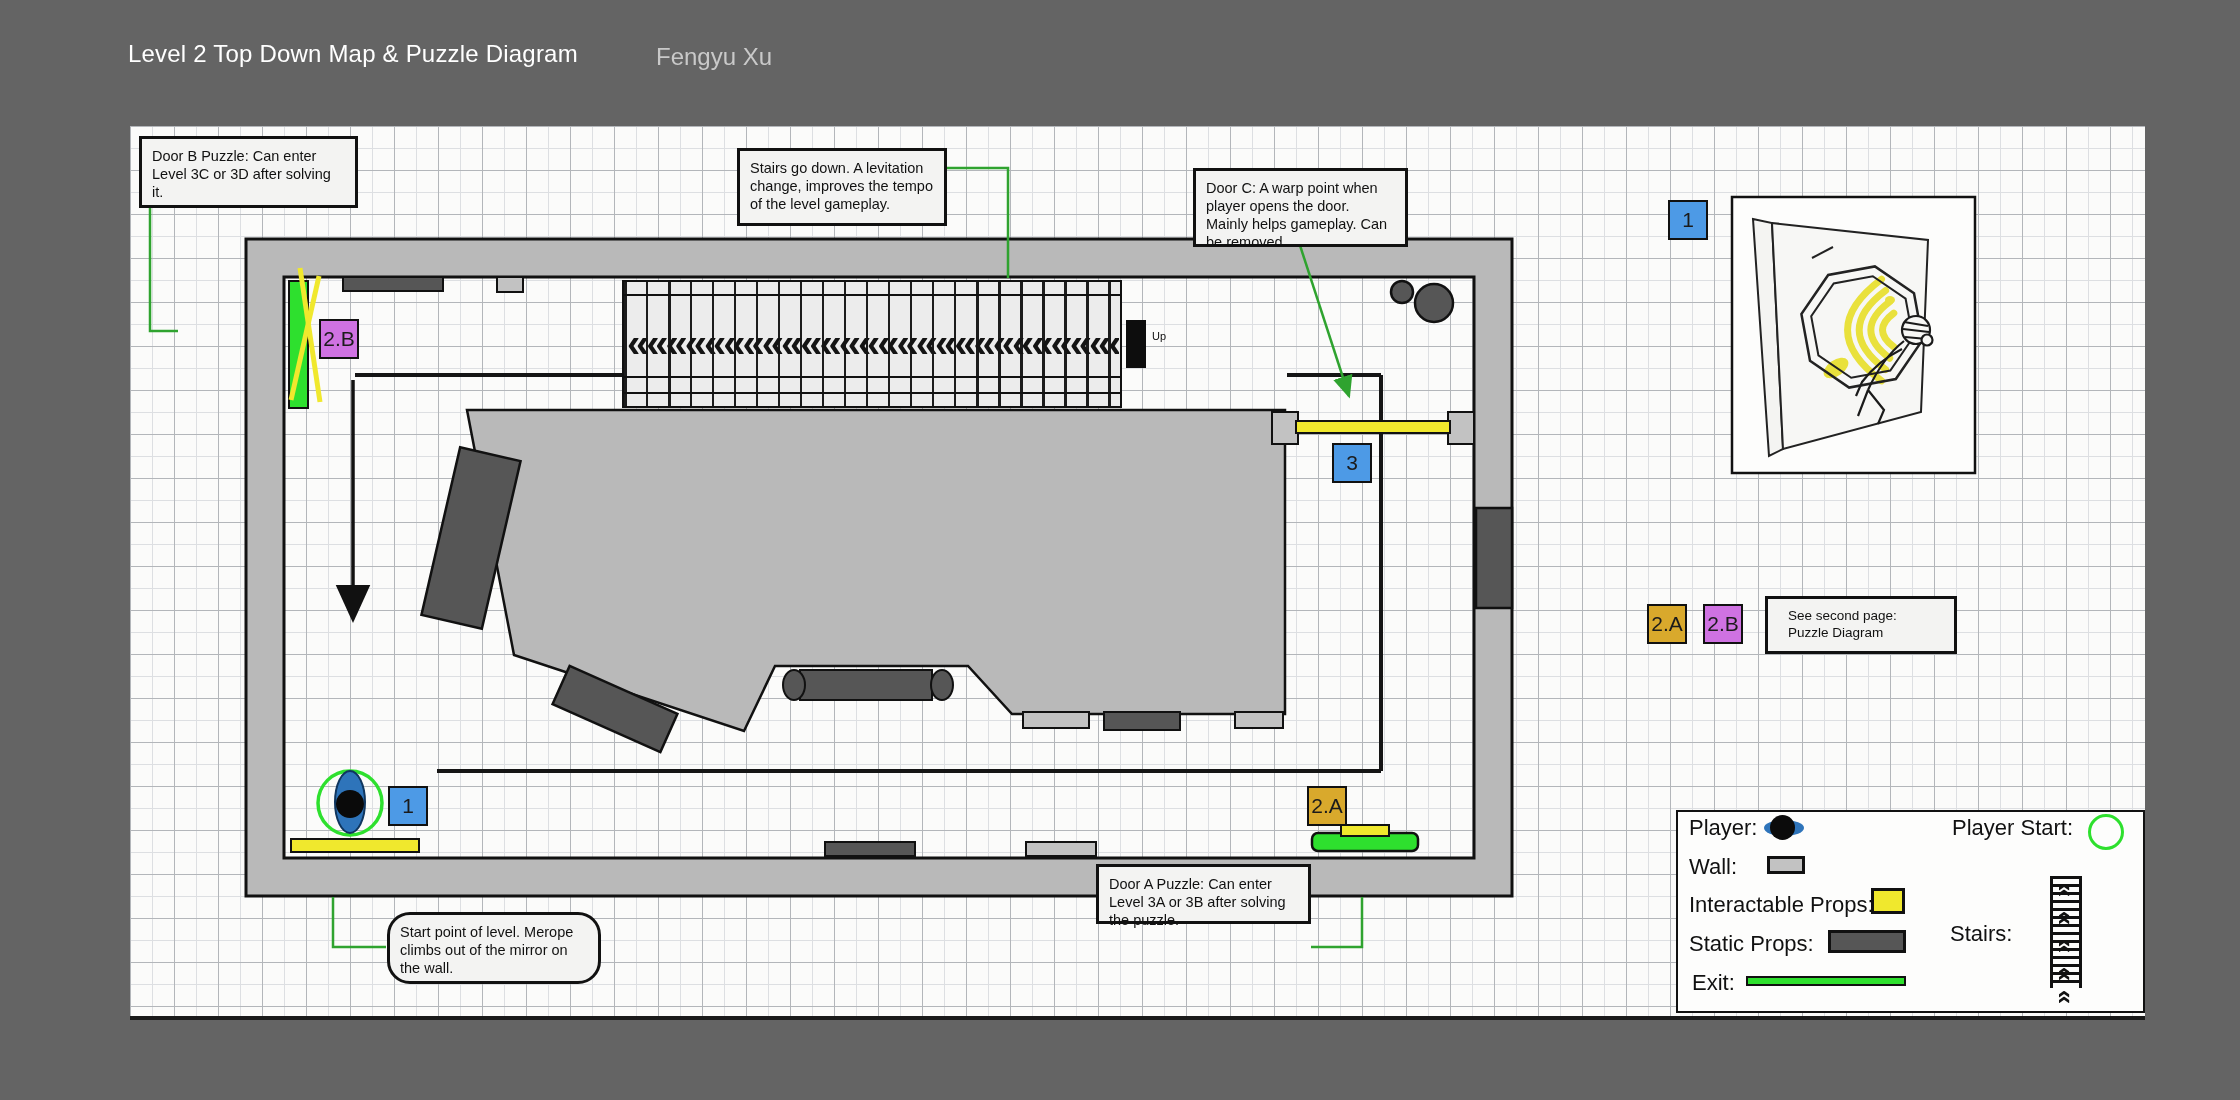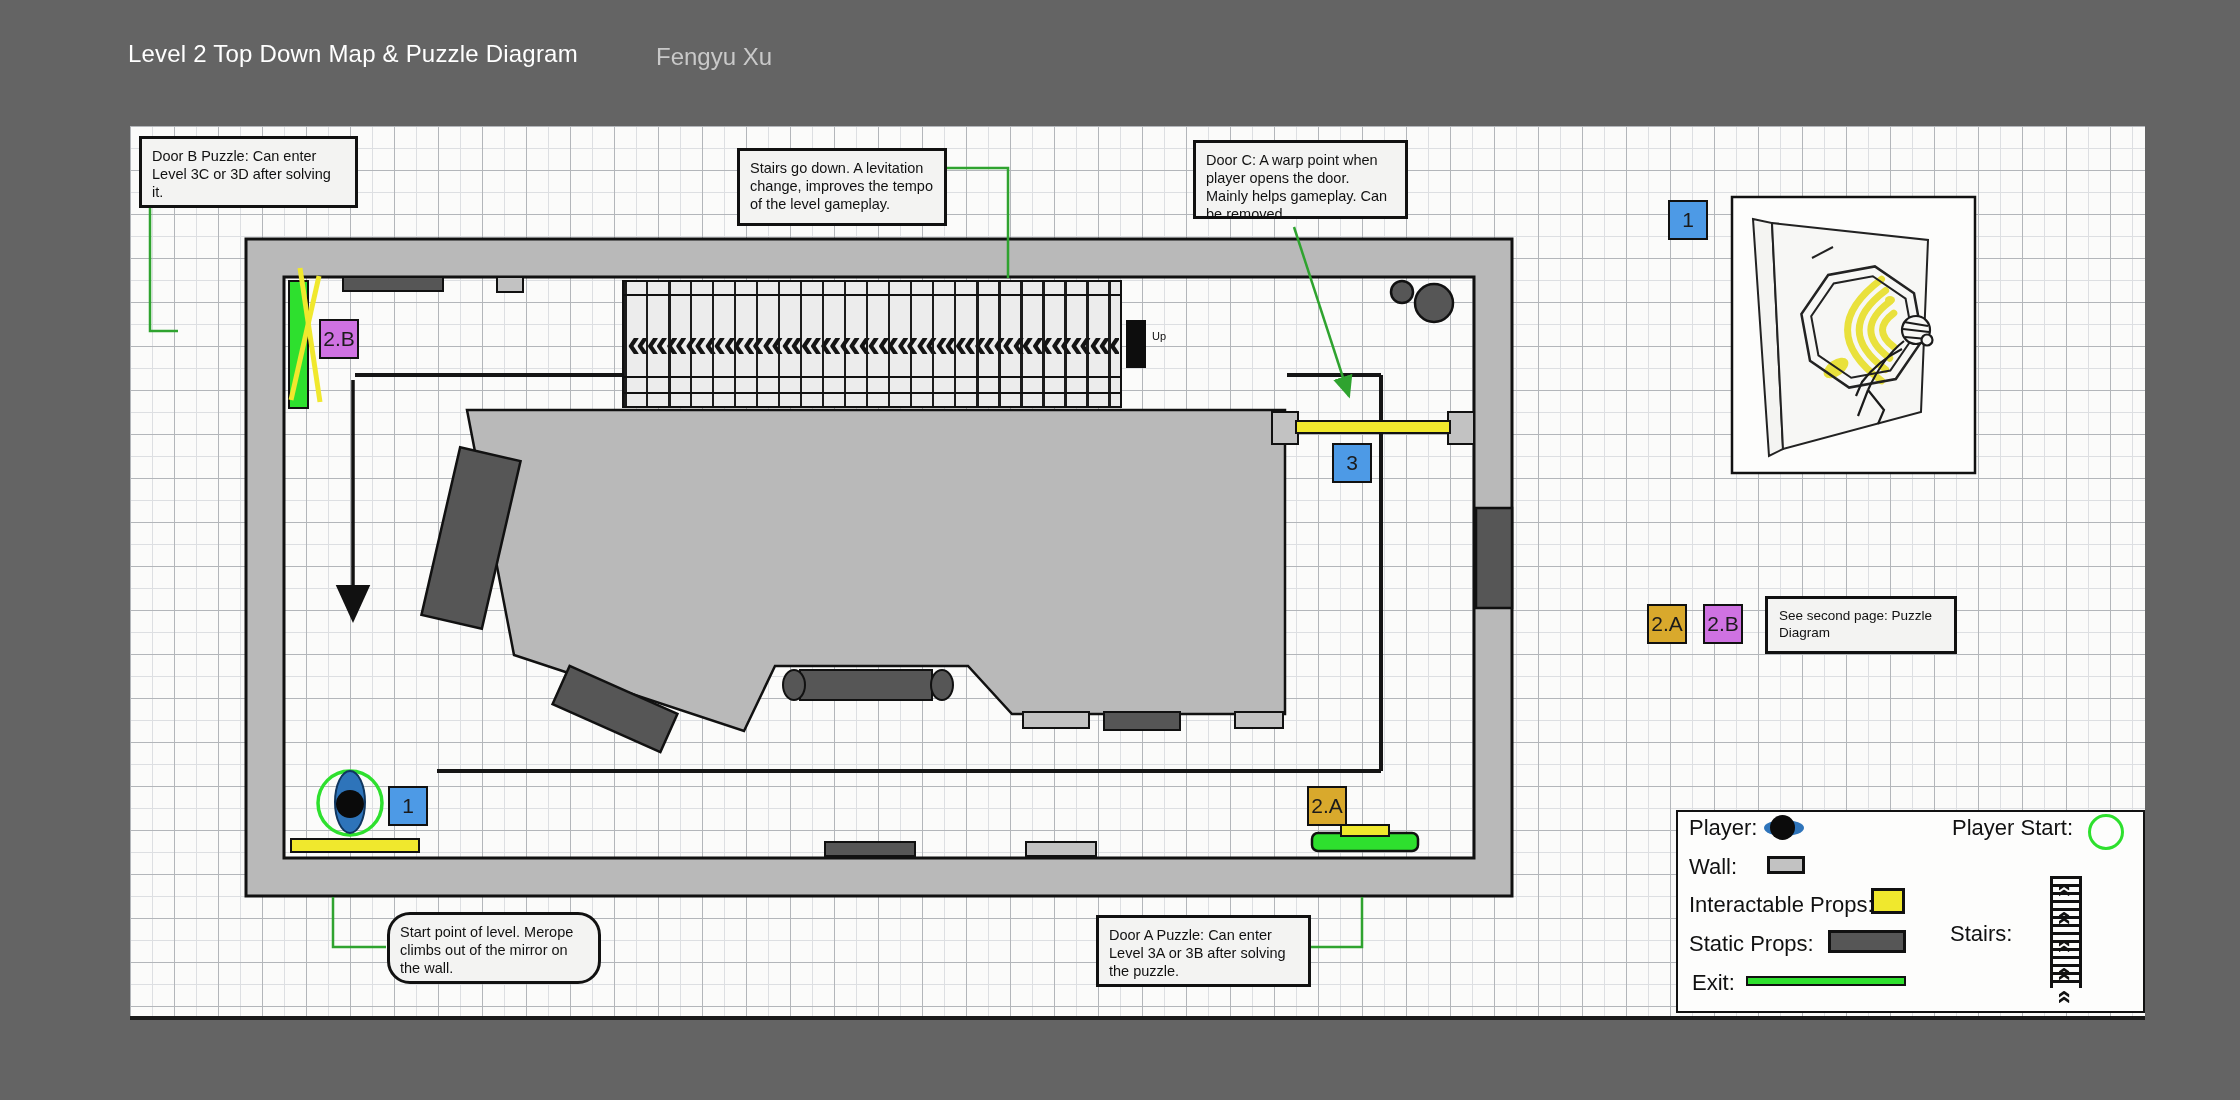--- a/index.html
+++ b/index.html
@@ -24,24 +24,24 @@
   .band-line{left:622px;width:500px;height:0;border-top:2.5px solid #111;}
   .chevrons{left:627px;top:320px;width:492px;height:46px;line-height:46px;font-size:40px;
     font-weight:bold;letter-spacing:-3px;color:#141414;overflow:hidden;white-space:nowrap;}
   .up-rect{left:1126px;top:320px;width:20px;height:48px;background:#0d0d0d;}
   .up-label{left:1152px;top:330px;font-size:11px;color:#111;}
   
   .note{box-sizing:border-box;background:#f3f3f2;border:3px solid #111;color:#111;
     padding:8px 10px;font-size:14.5px;line-height:1.25;}
   .note-b{left:139px;top:136px;width:219px;height:72px;}
   .note-stairs{left:737px;top:148px;width:210px;height:78px;}
-  .note-c{left:1193px;top:140px;width:215px;height:79px;}
+  .note-c{left:1193px;top:168px;width:215px;height:79px;}
   .note-start{left:387px;top:912px;width:214px;height:72px;border-radius:23px;}
-  .note-a{left:1096px;top:915px;width:215px;height:72px;}
-  .note-second{left:1765px;top:596px;width:192px;height:58px;font-size:13.5px;padding:9px 11px;}
+  .note-a{left:1096px;top:864px;width:215px;height:60px;}
+  .note-second{left:1765px;top:596px;width:192px;height:58px;font-size:13.5px;padding:9px 20px;}
   
   .marker{box-sizing:border-box;border:2.5px solid #111;display:flex;align-items:center;
     justify-content:center;font-size:21px;color:#1b1b1b;width:40px;height:40px;}
   .m-blue{background:var(--blue);}
   .m-orchid{background:var(--orchid);}
   .m-gold{background:var(--gold);}
   .mk-map-2b{left:319px;top:319px;}
   .mk-map-1{left:388px;top:786px;}
   .mk-map-3{left:1332px;top:443px;}
   .mk-map-2a{left:1307px;top:786px;}

